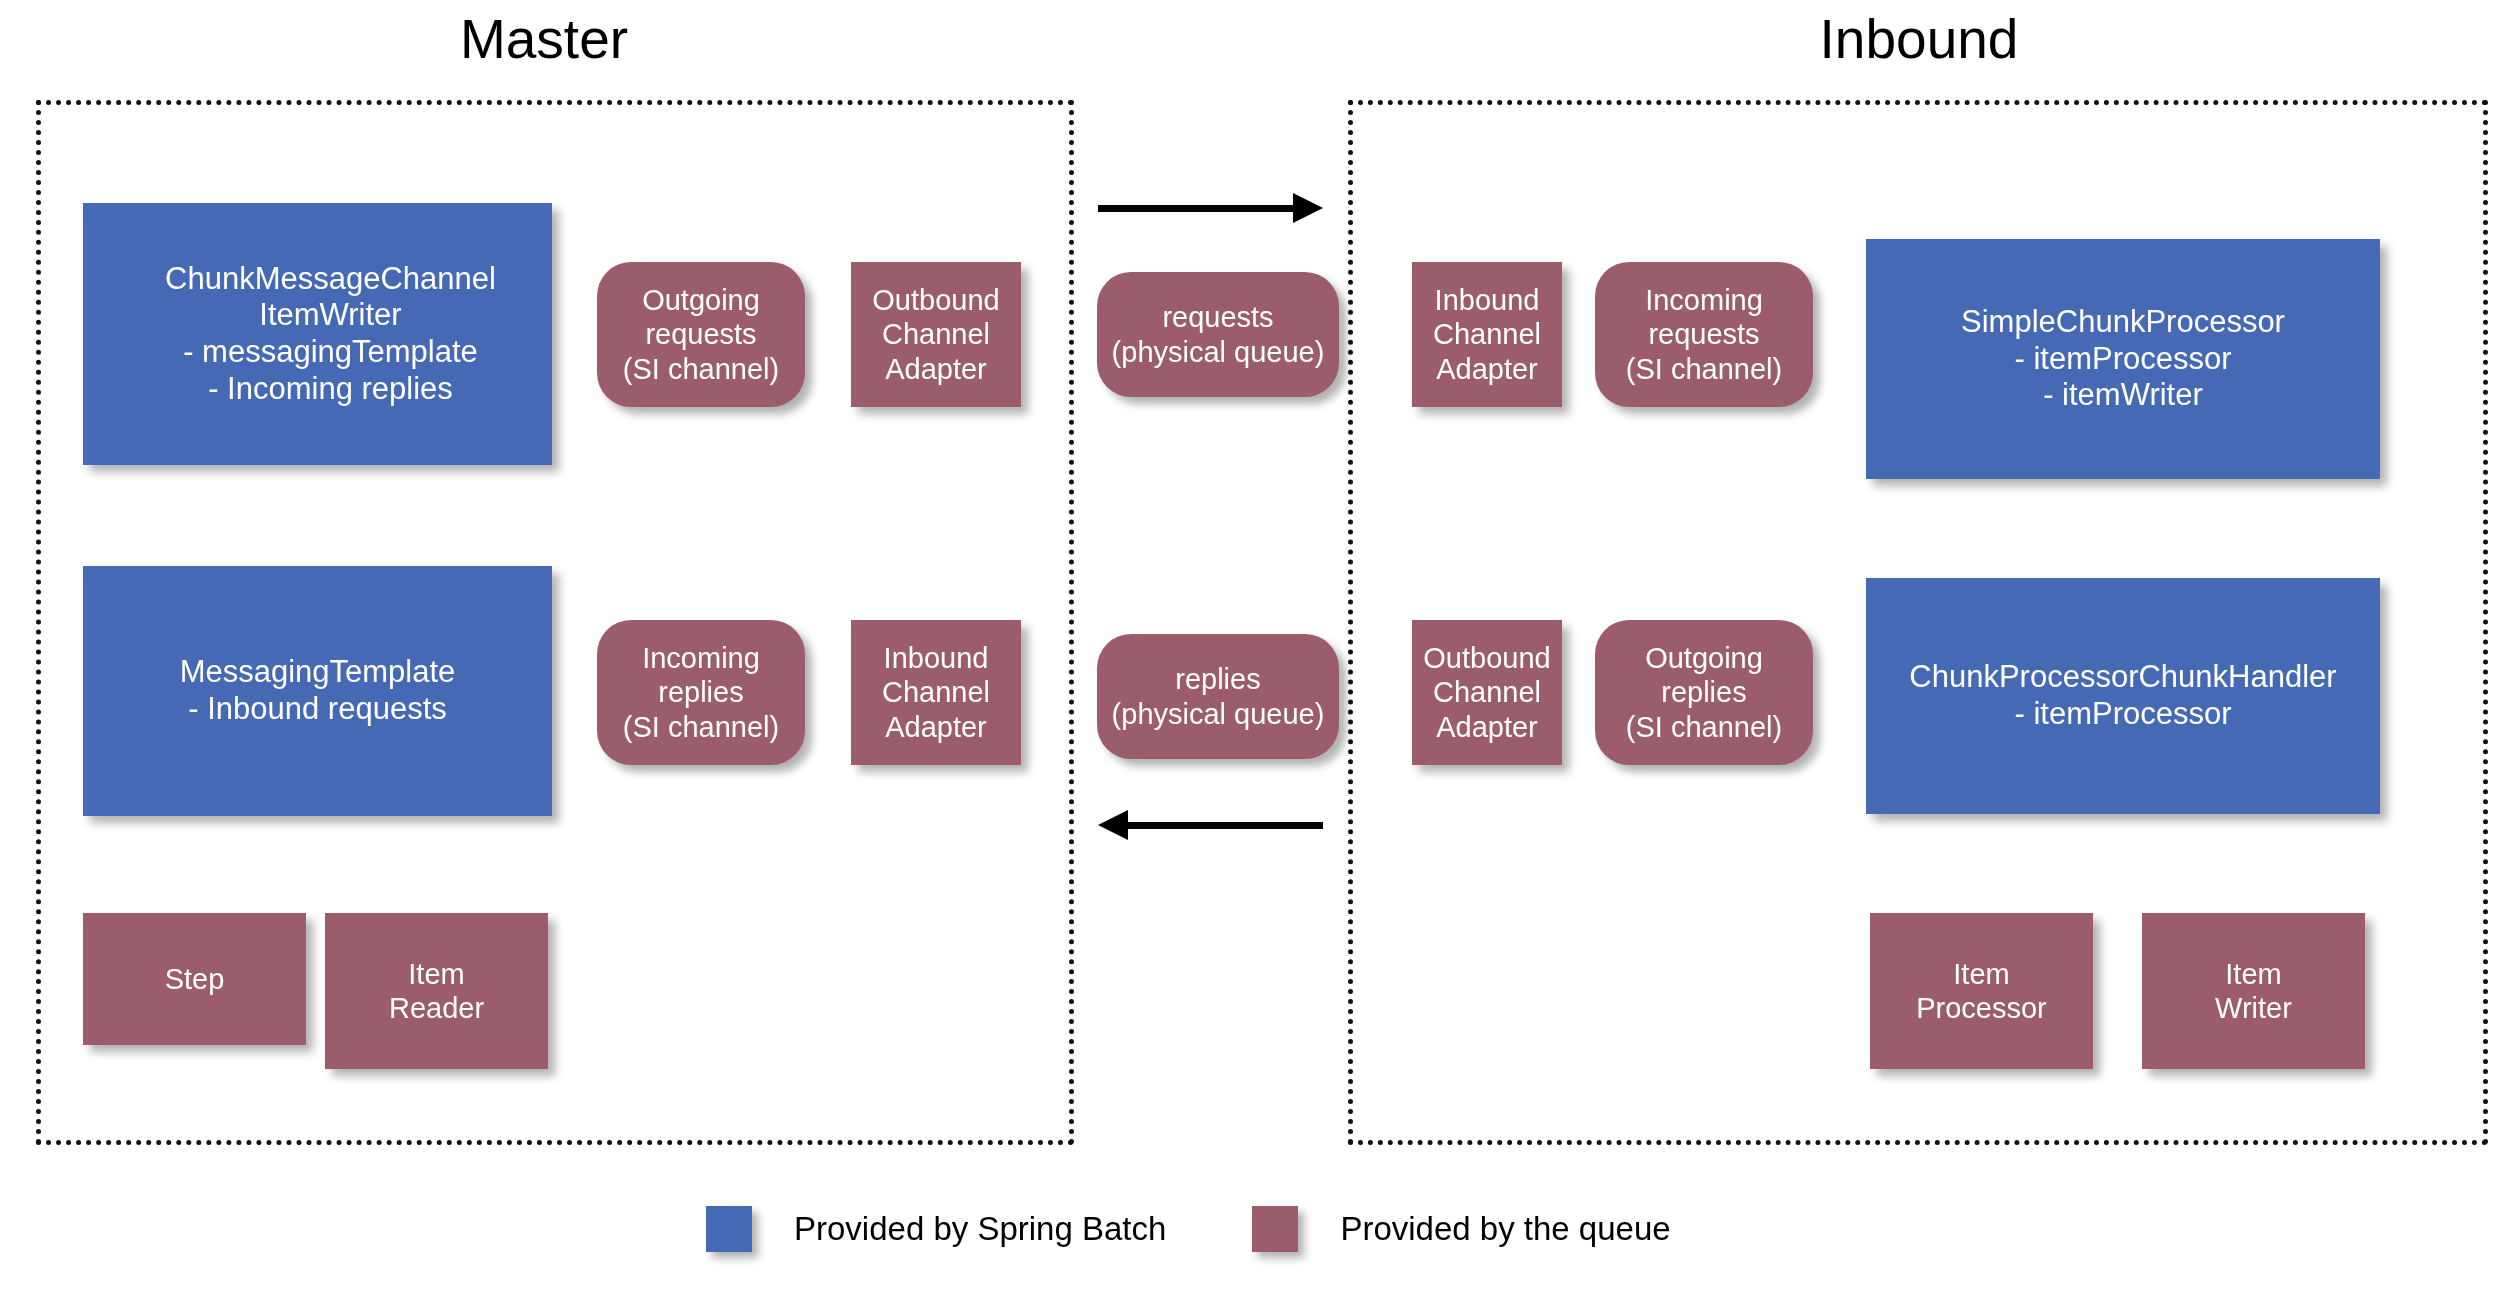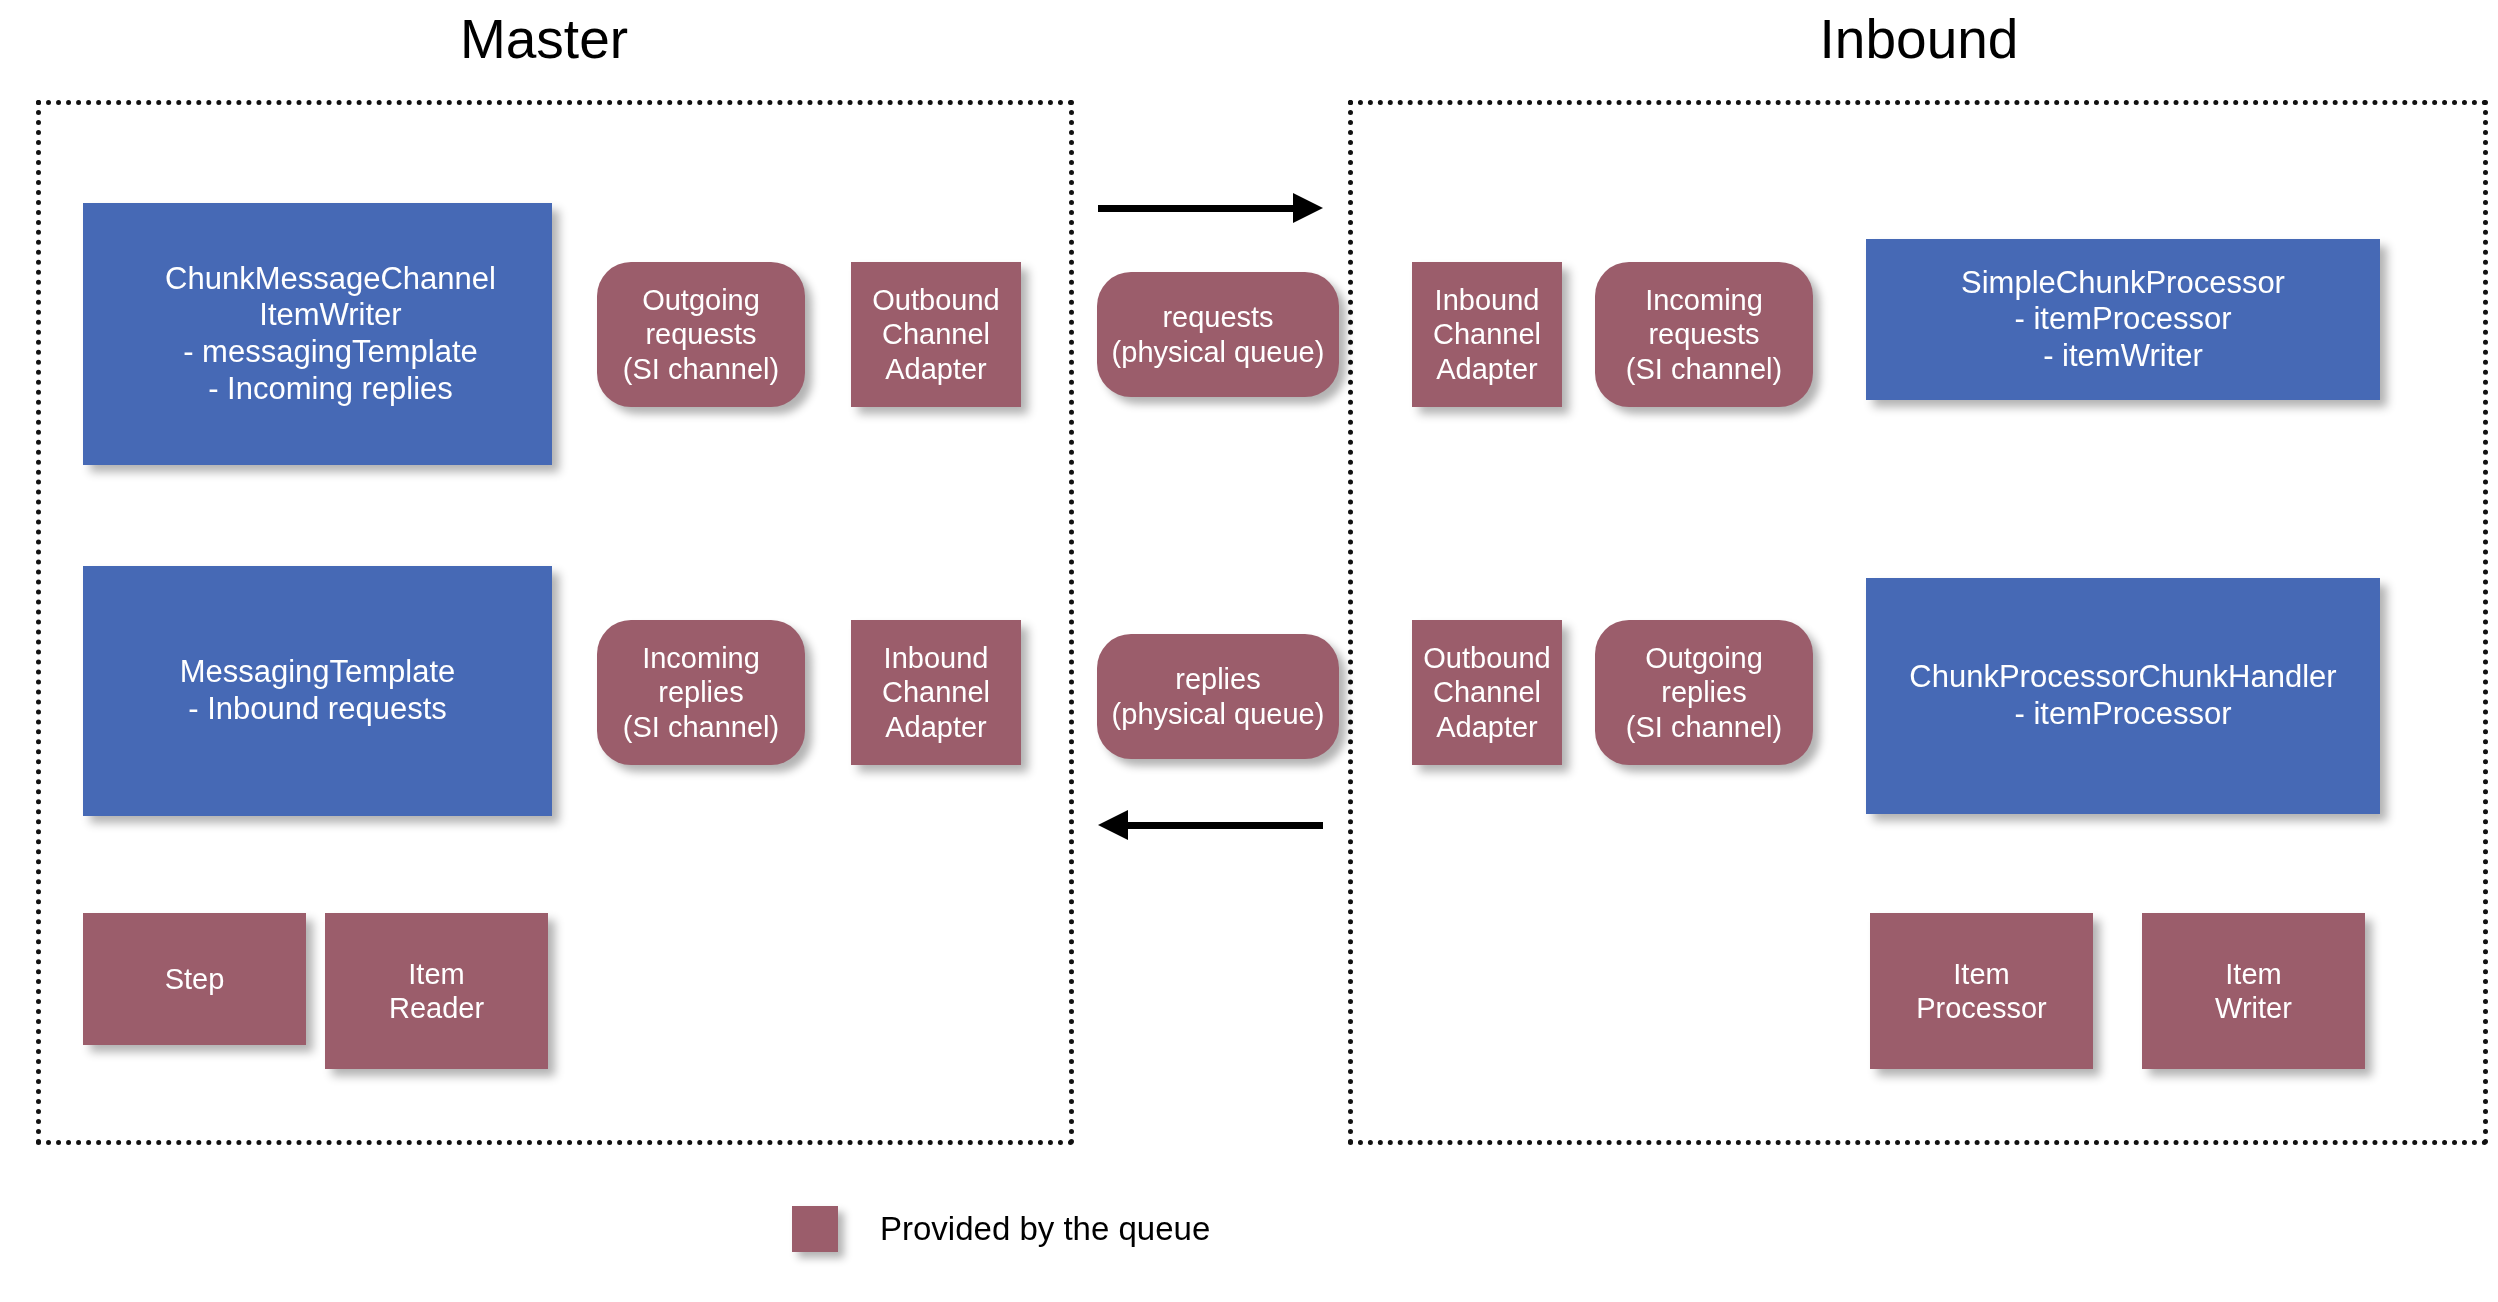--- a/index.html
+++ b/index.html
@@ -150,21 +150,21 @@
 (physical queue)</div>
 
   <div class="node mauve fs-mid" style="left:1412px; top:262px; width:150px; height:145px;">Inbound
 Channel
 Adapter</div>
 
   <div class="node mauve round fs-mid" style="left:1595px; top:262px; width:218px; height:145px;">Incoming
 requests
 (SI channel)</div>
 
-  <div class="node blue fs-big" style="left:1866px; top:239px; width:514px; height:161px;">SimpleChunkProcessor
+  <div class="node blue fs-big" style="left:1866px; top:239px; width:514px; height:240px;">SimpleChunkProcessor
 - itemProcessor
 - itemWriter</div>
 
   <div class="node blue fs-big" style="left:83px; top:566px; width:469px; height:250px;">MessagingTemplate
 - Inbound requests</div>
 
   <div class="node mauve round fs-mid" style="left:597px; top:620px; width:208px; height:145px;">Incoming
 replies
 (SI channel)</div>
 
@@ -188,20 +188,24 @@
   <div class="node mauve fs-mid" style="left:325px; top:913px; width:223px; height:156px;">Item
 Reader</div>
 
   <div class="node mauve fs-mid" style="left:1870px; top:913px; width:223px; height:156px;">Item
 Processor</div>
 
   <div class="node mauve fs-mid" style="left:2142px; top:913px; width:223px; height:156px;">Item
 Writer</div>
 
   <div id="legend" style="left:706px; top:1206px;">
+    <div class="legend-item">
+      <span class="legend-swatch blue"></span>
+      <span class="legend-label">Provided by Spring Batch</span>
+    </div>
     <div class="legend-gap"></div>
     <div class="legend-item">
       <span class="legend-swatch mauve"></span>
       <span class="legend-label">Provided by the queue</span>
     </div>
   </div>
 
 </div>
 
 </body></html>

